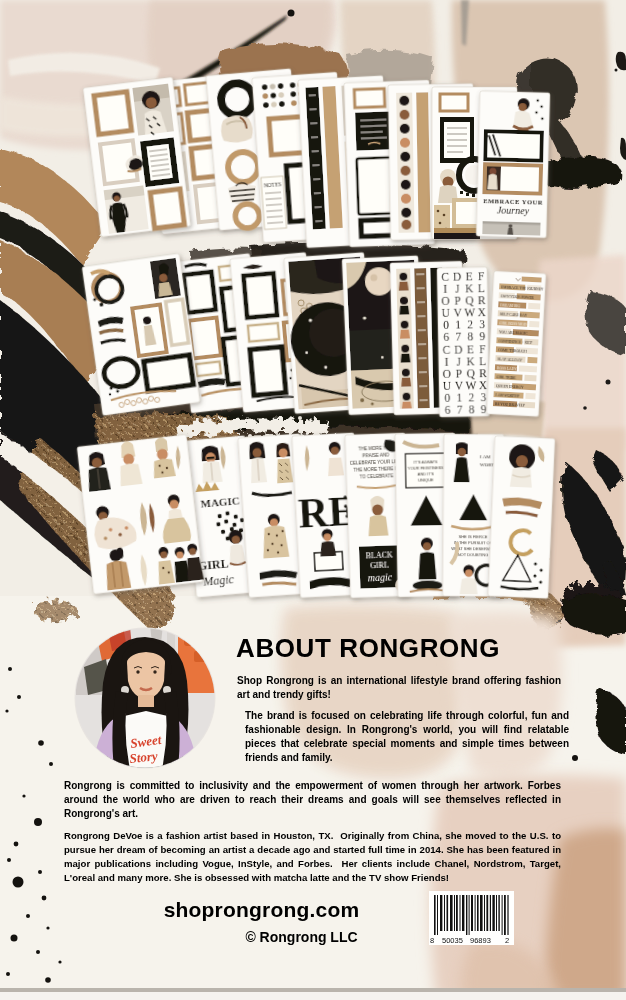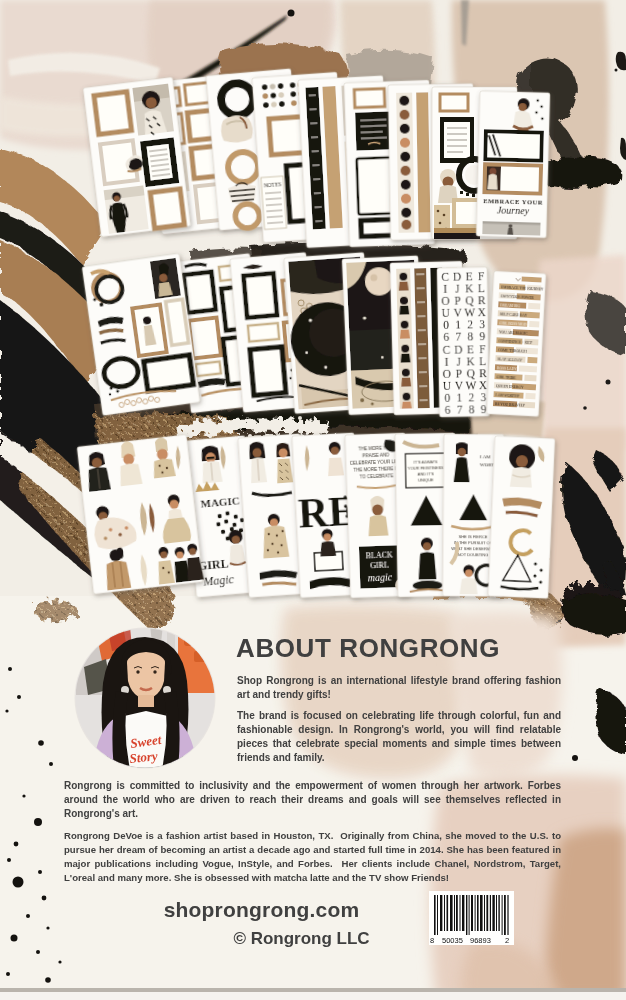--- a/index.html
+++ b/index.html
@@ -1,17 +1,17 @@
 <!DOCTYPE html>
 <html><head><meta charset="utf-8">
 <style>
 html,body{margin:0;padding:0}
 #page{position:relative;width:626px;height:1000px;overflow:hidden;background:#f2eee6;font-family:"Liberation Sans",sans-serif}
 #art{position:absolute;left:0;top:0}
-.txt{position:absolute;color:#404040;font-weight:bold}
+.txt{position:absolute;color:#000000;font-weight:bold}
 .body{font-size:10px;line-height:14px;text-align:justify;letter-spacing:0px}
 </style></head>
 <body>
 <div id="page">
 <svg id="art" width="626" height="1000" viewBox="0 0 626 1000">
 <defs>
 <filter id="soft" x="-30%" y="-30%" width="160%" height="160%">
           <feGaussianBlur stdDeviation="3"></feGaussianBlur>
         </filter>
 <filter id="soft2" x="-30%" y="-30%" width="160%" height="160%">
@@ -1049,21 +1049,21 @@
 </g>
 
 <rect x="0" y="988" width="626" height="4" fill="#b9b4ac"></rect>
 <rect x="0" y="992" width="626" height="8" fill="#f5f3ef"></rect>
 </svg>
 
 <div class="txt" style="left:236px;top:633px;font-size:26px;letter-spacing:0.6px">ABOUT RONGRONG</div>
 
 <div class="txt body" style="left:237px;top:674px;width:324px">Shop Rongrong is an international lifestyle brand offering fashion art and trendy gifts!</div>
 
-<div class="txt body" style="left:237px;top:709px;width:324px">The brand is focused on celebrating life through colorful, fun and fashionable design. In Rongrong's world, you will find relatable pieces that celebrate special moments and simple times between friends and family.</div>
+<div class="txt body" style="left:245px;top:709px;width:324px">The brand is focused on celebrating life through colorful, fun and fashionable design. In Rongrong's world, you will find relatable pieces that celebrate special moments and simple times between friends and family.</div>
 
 <div class="txt body" style="left:64px;top:779px;width:497px">Rongrong is committed to inclusivity and the empowerment of women through her artwork. Forbes around the world who are driven to reach their dreams and goals will see themselves reflected in Rongrong's art.</div>
 
 <div class="txt body" style="left:64px;top:829px;width:497px;font-size:9.6px">Rongrong DeVoe is a fashion artist based in Houston, TX.&nbsp; Originally from China, she moved to the U.S. to pursue her dream of becoming an artist a decade ago and started full time in 2014. She has been featured in major publications including Vogue, InStyle, and Forbes.&nbsp; Her clients include Chanel, Nordstrom, Target, L'oreal and many more. She is obsessed with matcha latte and the TV show Friends!</div>
 
 <div class="txt" style="left:0px;top:898px;width:523px;text-align:center;font-size:21px;letter-spacing:0.2px">shoprongrong.com</div>
 
-<div class="txt" style="left:0px;top:929px;width:603px;text-align:center;font-size:17px;font-weight:bold">© Rongrong LLC</div>
+<div class="txt" style="left:0px;top:929px;width:603px;text-align:center;font-size:14px;font-weight:bold">© Rongrong LLC</div>
 </div>
 </body></html>

